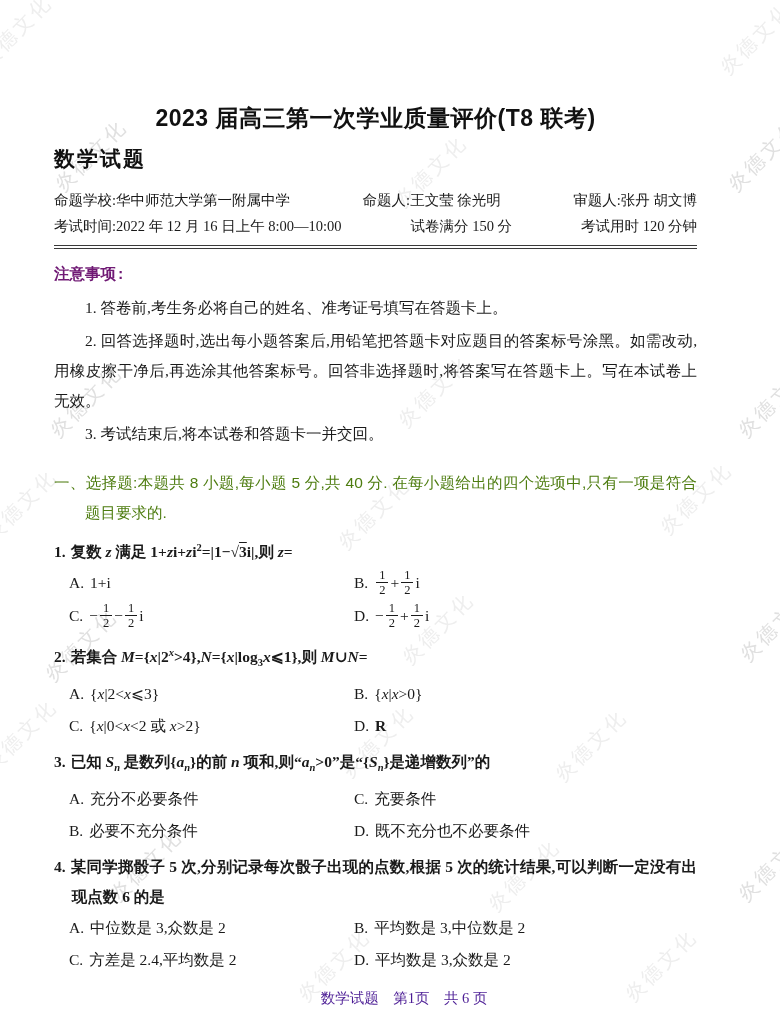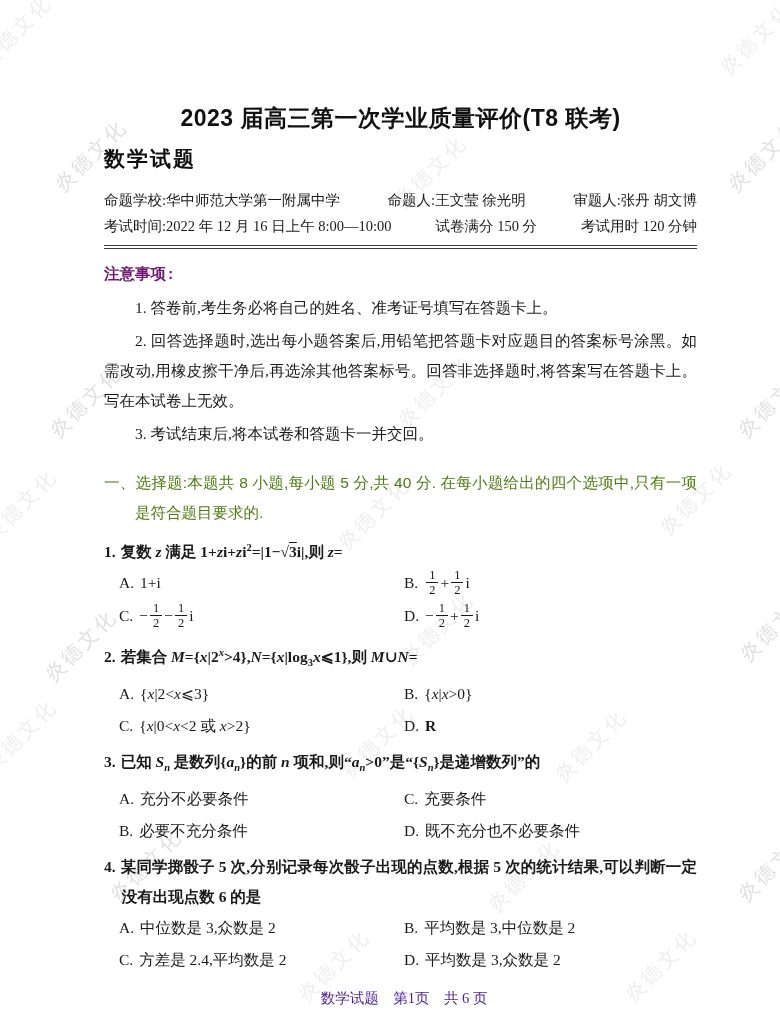--- a/index.html
+++ b/index.html
@@ -11,21 +11,21 @@
   }
   
   .wm-layer { position:absolute; inset:0; z-index:0; pointer-events:none; }
   .wm {
     position:absolute; font-size:20px; letter-spacing:3px; white-space:nowrap;
     color:#e0e0e0; transform:rotate(-45deg);
     font-family:"Liberation Serif","DejaVu Serif",serif;
   }
   .wm.f { color:#eeeeee; }
   
-  .content { position:relative; z-index:1; padding:102px 83px 0 104px; }
+  .content { position:relative; z-index:1; padding:102px 83px 0 54px; }
   .title {
     margin:0; text-align:center; font-weight:700; font-size:23px; line-height:1.45;
     letter-spacing:0.5px; color:#111;
     font-family:"Liberation Sans","DejaVu Sans",sans-serif;
   }
   .subtitle {
     margin:9px 0 0; text-align:left; font-weight:700; font-size:21px; line-height:1.4;
     letter-spacing:2px; color:#111;
     font-family:"Liberation Sans","DejaVu Sans",sans-serif;
   }

